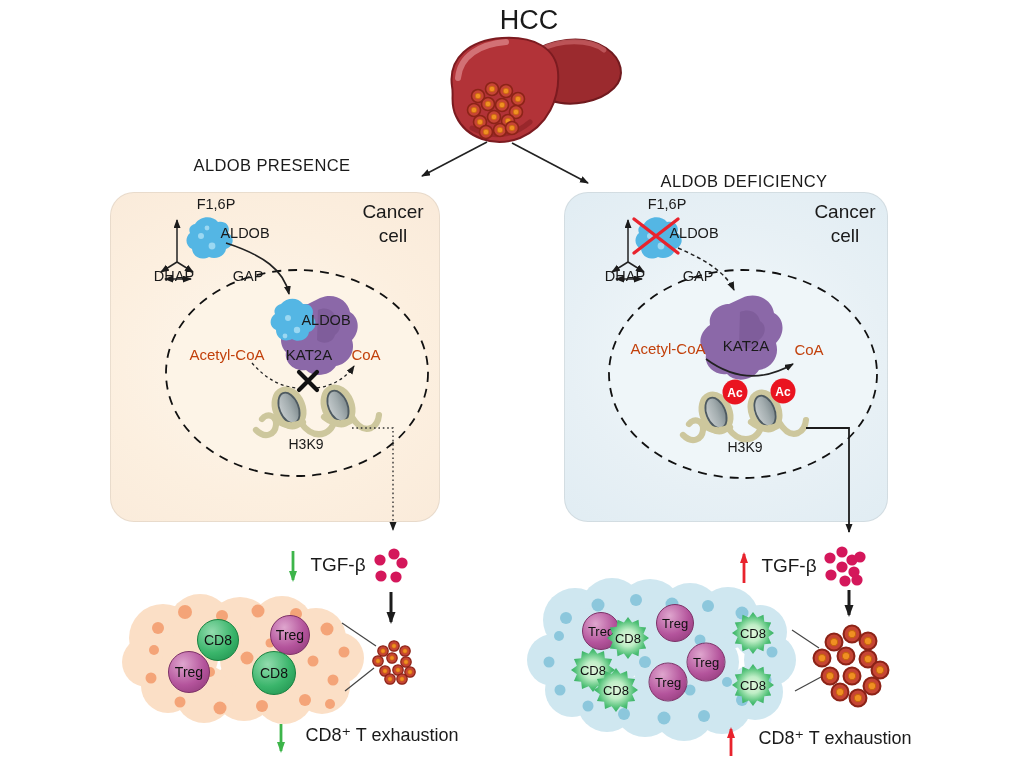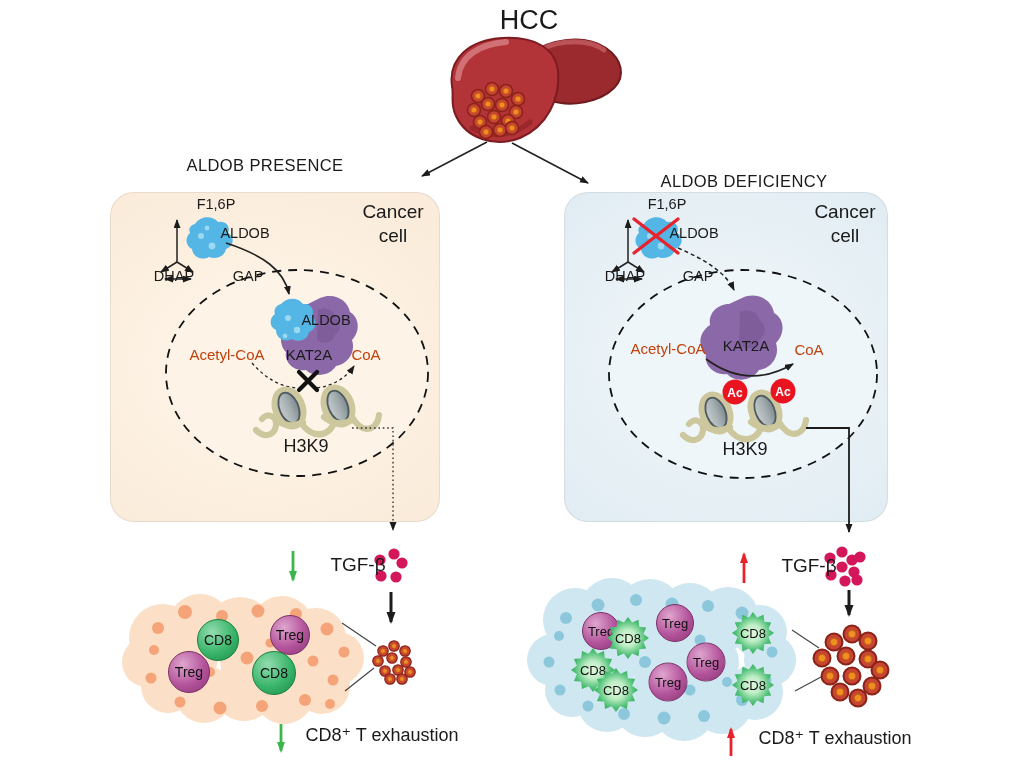--- a/index.html
+++ b/index.html
@@ -10,22 +10,22 @@
           background:radial-gradient(90% 75% at 46% 52%, #fdf6ec 0%, #fcefdf 55%, #f9e9d8 100%);}
   #panelR{left:564px;top:192px;width:322px;height:328px;
           background:radial-gradient(90% 75% at 50% 50%, #f3f9fb 0%, #e7f0f5 55%, #deebf2 100%);}
   #gfx{position:absolute;left:0;top:0;z-index:2;}
   .t{position:absolute;transform:translateX(-50%);white-space:nowrap;z-index:4;line-height:1.1;}
   .red{color:#c2410c;}
   .cancer{white-space:pre-line;text-align:center;font-size:19px;line-height:1.28;}
   .ptitle{font-size:16.5px;letter-spacing:.4px;}
   .small{font-size:14.5px;margin-left:37px;}
   .mid{font-size:15px;}
-  .h3k9{font-size:18px;}
-  .tgf{font-size:19px;margin-left:20px;}
+  .h3k9{font-size:14px;}
+  .tgf{font-size:19px;}
   .exh{font-size:18px;}
   .cell{position:absolute;display:flex;align-items:center;justify-content:center;
         transform:translate(-50%,-50%);z-index:4;color:#111;}
   .cd8r{border-radius:50%;border:1px solid #16813f;
         background:radial-gradient(circle at 35% 30%, #93dcae 0%, #3ab56b 55%, #1f8f4d 95%);}
   .treg{border-radius:50%;border:1px solid #7c2f66;
         background:radial-gradient(circle at 35% 30%, #dfa6ce 0%, #b4549c 55%, #8e3a78 95%);}
   .spiky{clip-path:polygon(100% 50%,86.7% 59.8%,93.3% 75%,76.9% 76.9%,75% 93.3%,59.8% 86.7%,50% 100%,40.2% 86.7%,25% 93.3%,23.1% 76.9%,6.7% 75%,13.3% 59.8%,0% 50%,13.3% 40.2%,6.7% 25%,23.1% 23.1%,25% 6.7%,40.2% 13.3%,50% 0%,59.8% 13.3%,75% 6.7%,76.9% 23.1%,93.3% 25%,86.7% 40.2%);
         background:radial-gradient(circle, #e2f6dd 0%, #bfeec6 28%, #4fc076 58%, #1f9c4e 85%);}
   .ac{position:absolute;width:25px;height:25px;border-radius:50%;background:#ea1420;color:#fff;
@@ -300,21 +300,21 @@
       <line x1="731" y1="756" x2="731" y2="729" stroke="#e8232d" stroke-width="2.8" marker-end="url(#arrR)"></line>
     </g>
   </svg>
 
   <svg class="xmark" style="left:631px;top:216px" width="50" height="40">
     <path d="M3,3 L47,37 M47,3 L3,37" stroke="#e8232d" stroke-width="3.4" stroke-linecap="round" fill="none"></path>
   </svg>
 
   <div class="t" style="left:529px;top:6px;font-size:27px">HCC</div>
 
-  <div class="t ptitle" style="left:265px;top:156px">ALDOB PRESENCE</div>
+  <div class="t ptitle" style="left:272px;top:156px">ALDOB PRESENCE</div>
   <div class="t ptitle" style="left:744px;top:172px">ALDOB DEFICIENCY</div>
 
   <div class="t cancer" style="left:393px;top:200px">Cancer
 cell</div>
   <div class="t cancer" style="left:845px;top:200px">Cancer
 cell</div>
 
   <div class="t small" style="left:179px;top:197px">F1,6P</div>
   <div class="t small" style="left:208px;top:226px">ALDOB</div>
   <div class="t small" style="left:137px;top:269px">DHAP</div>

